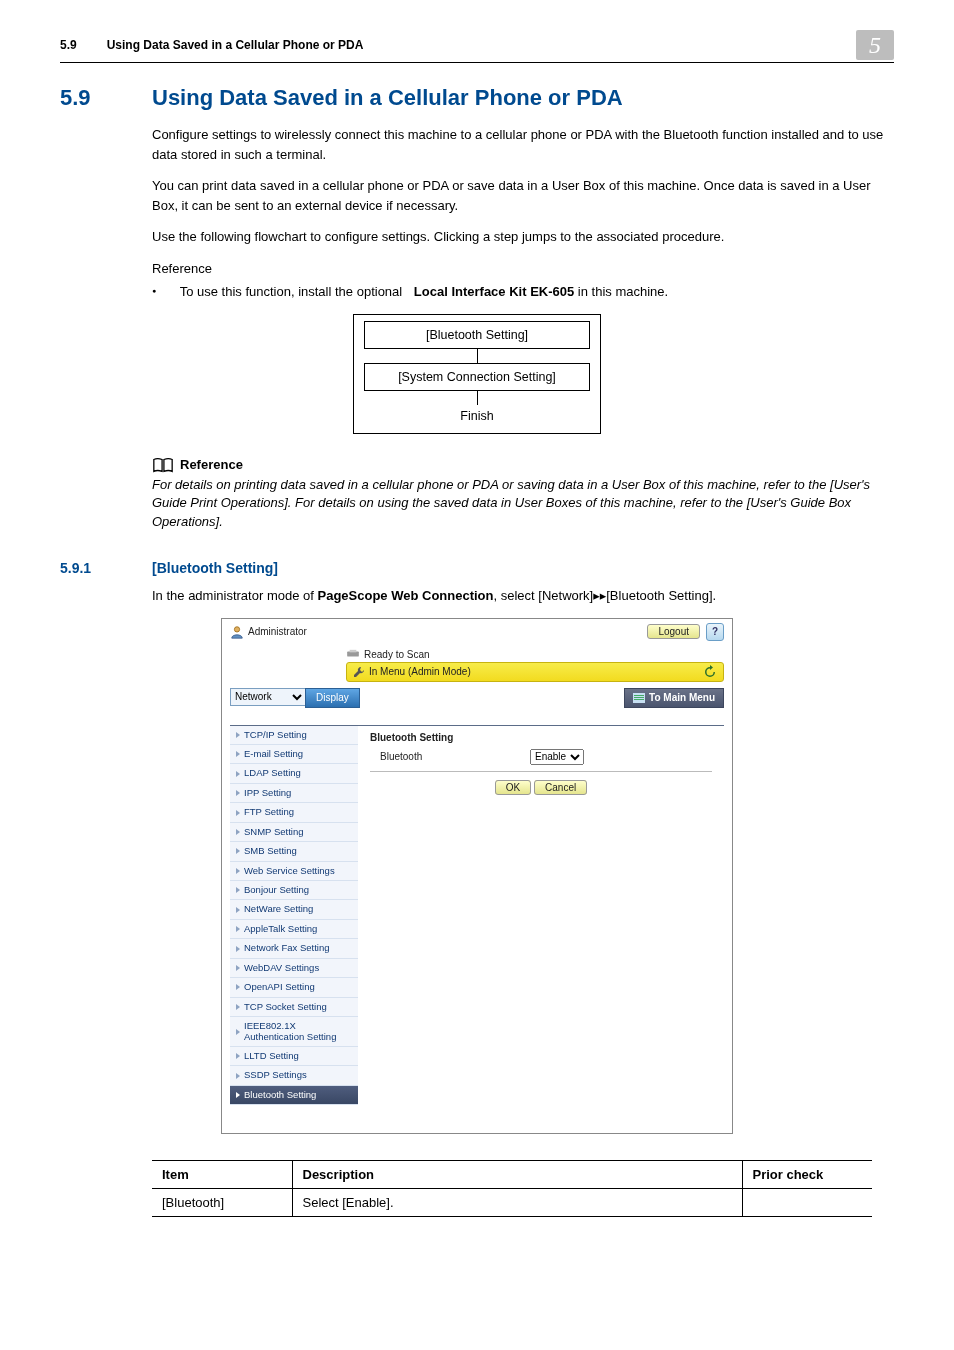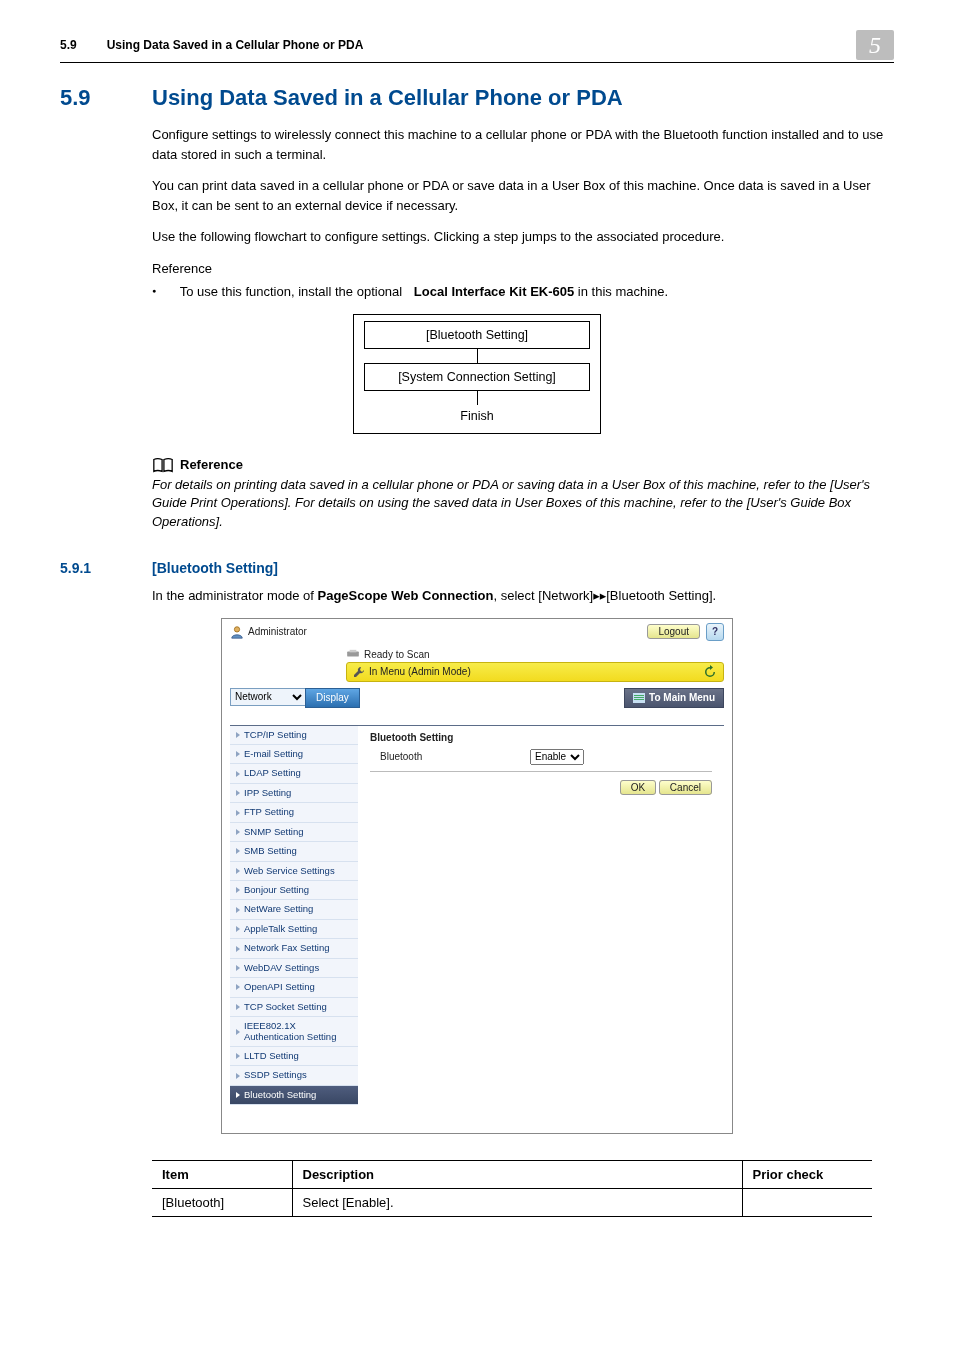--- a/index.html
+++ b/index.html
@@ -230,21 +230,21 @@
     font-size: 10px;
   }
   .ss-content .section-title { font-weight: bold; margin-bottom: 6px; }
   .ss-content .row {
     display: flex; align-items: center;
     margin-bottom: 6px;
   }
   .ss-content .row .lbl { width: 150px; padding-left: 10px; }
   .ss-content select { font-size: 10px; height: 16px; }
   .ss-content hr { border: 0; border-top: 1px solid #bbb; margin: 4px 0 10px 0; }
-  .ss-content .btnrow { text-align: right; }
+  .ss-content .btnrow { text-align: center; }
   .ss-btn {
     background: linear-gradient(#fefecb, #e5e58e);
     border: 1px solid #999;
     border-radius: 3px;
     padding: 1px 10px;
     font-size: 10px;
   }
 
   
   .desc-table {

